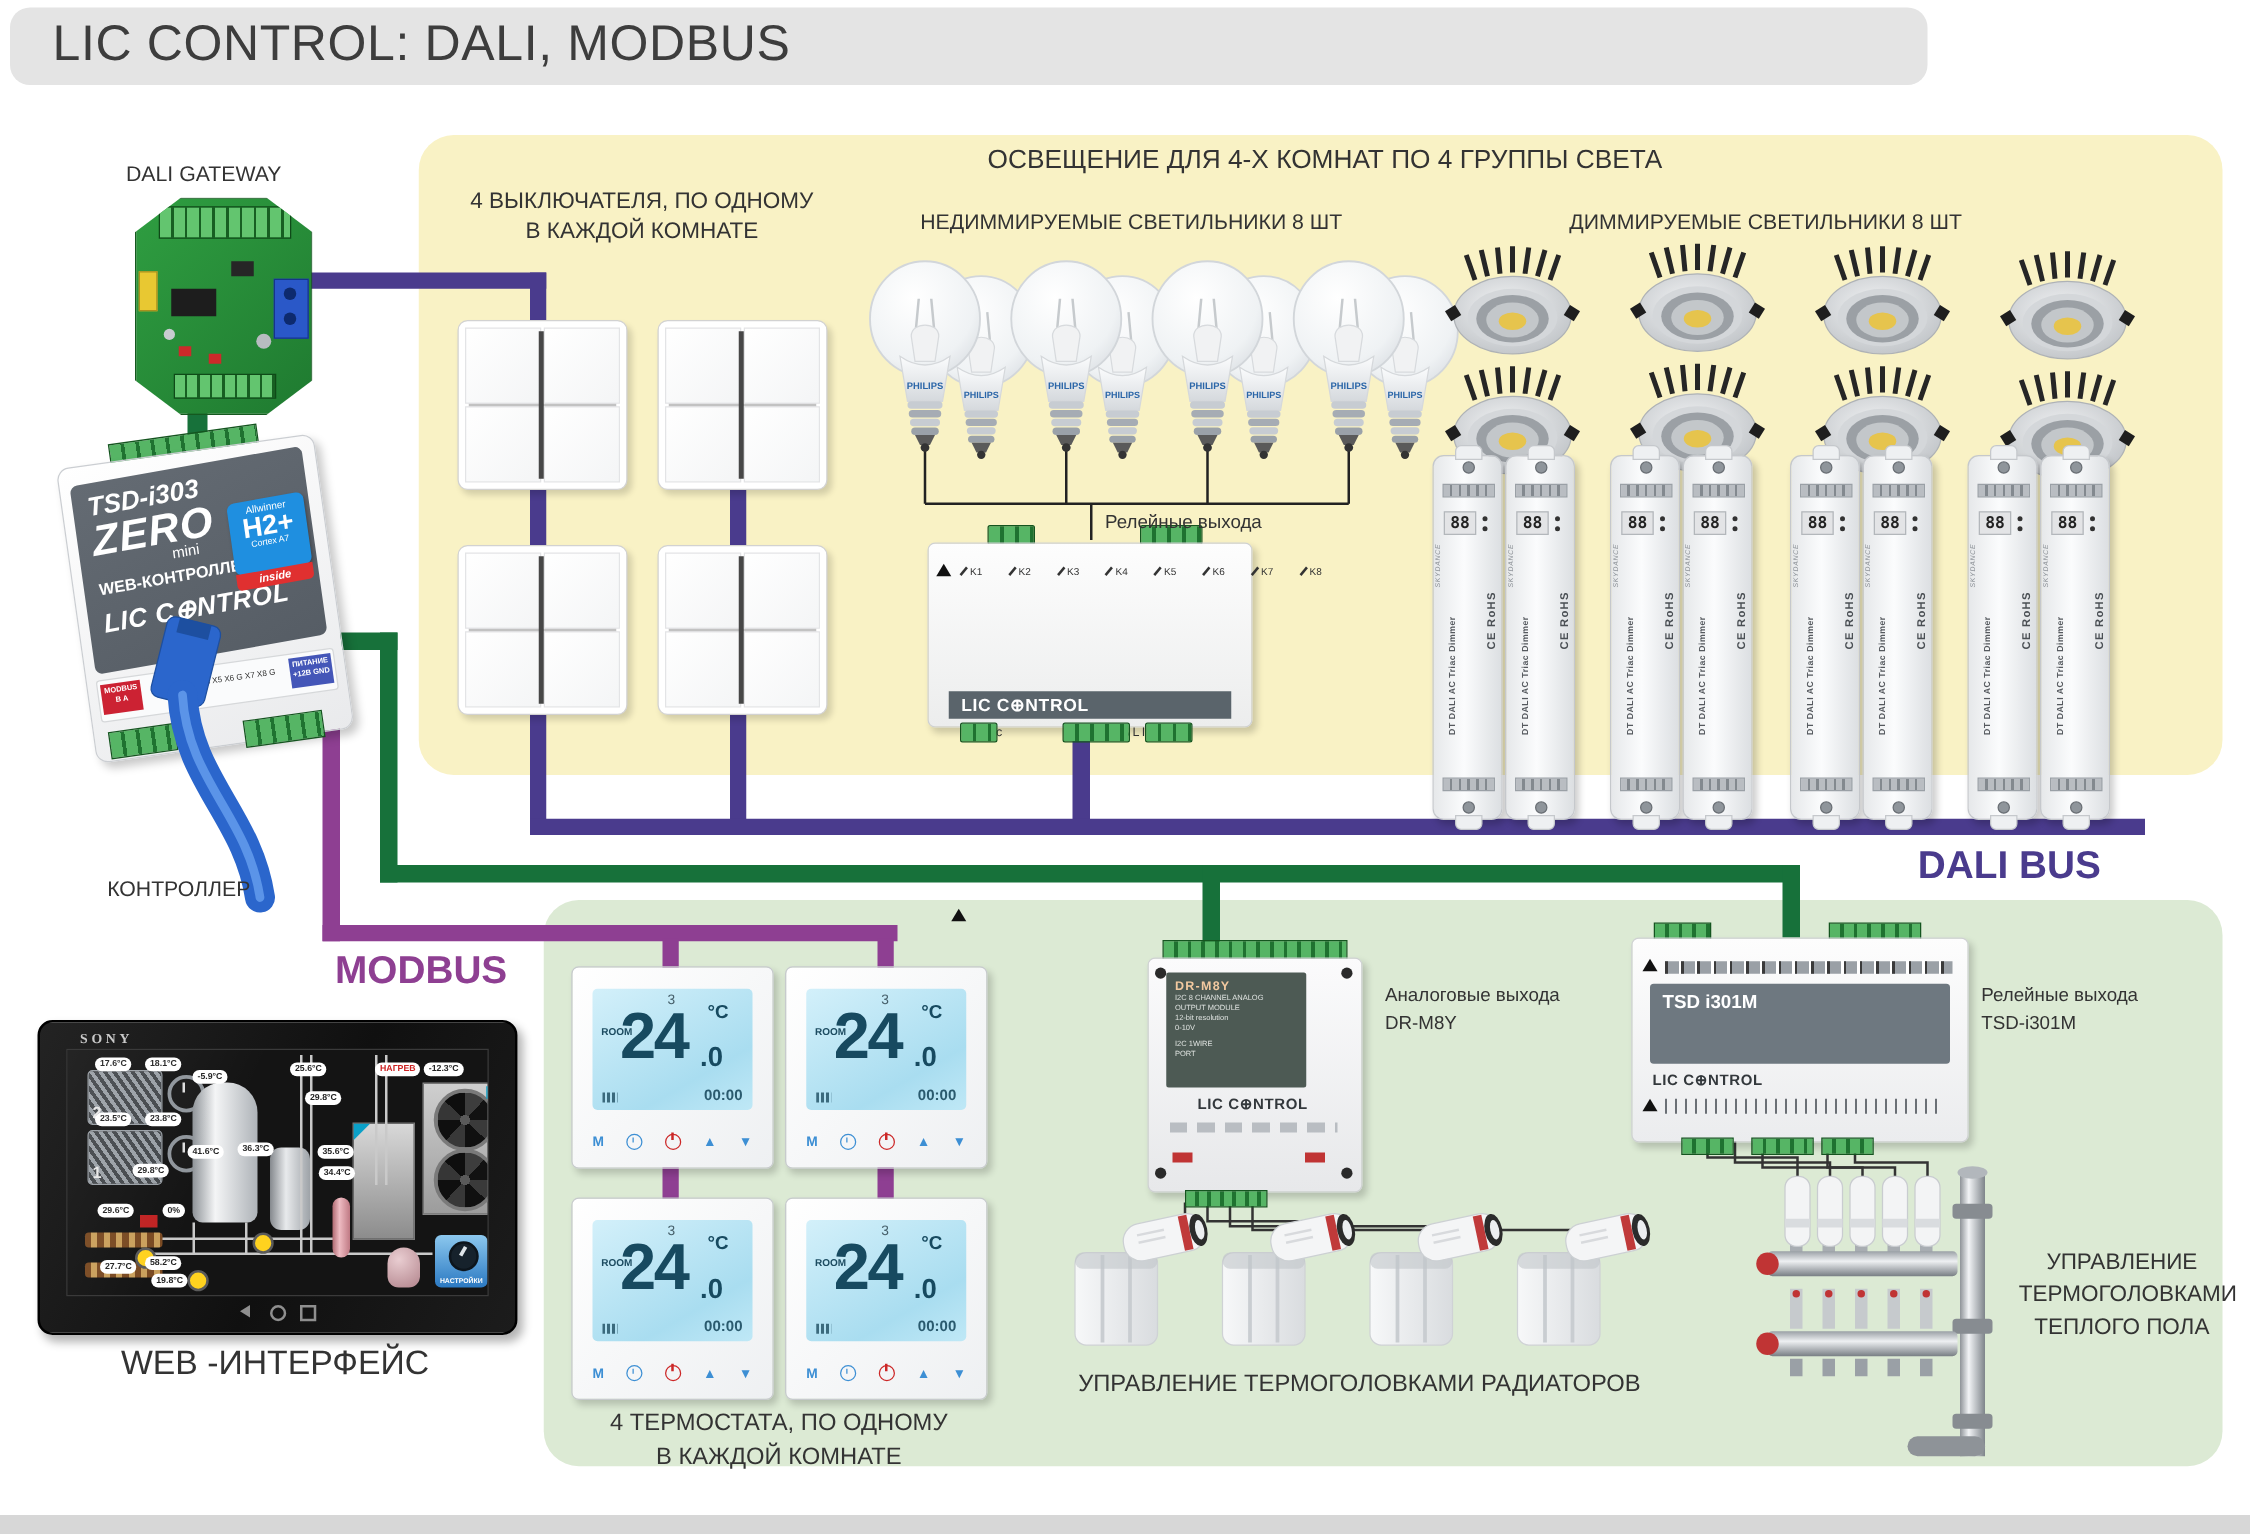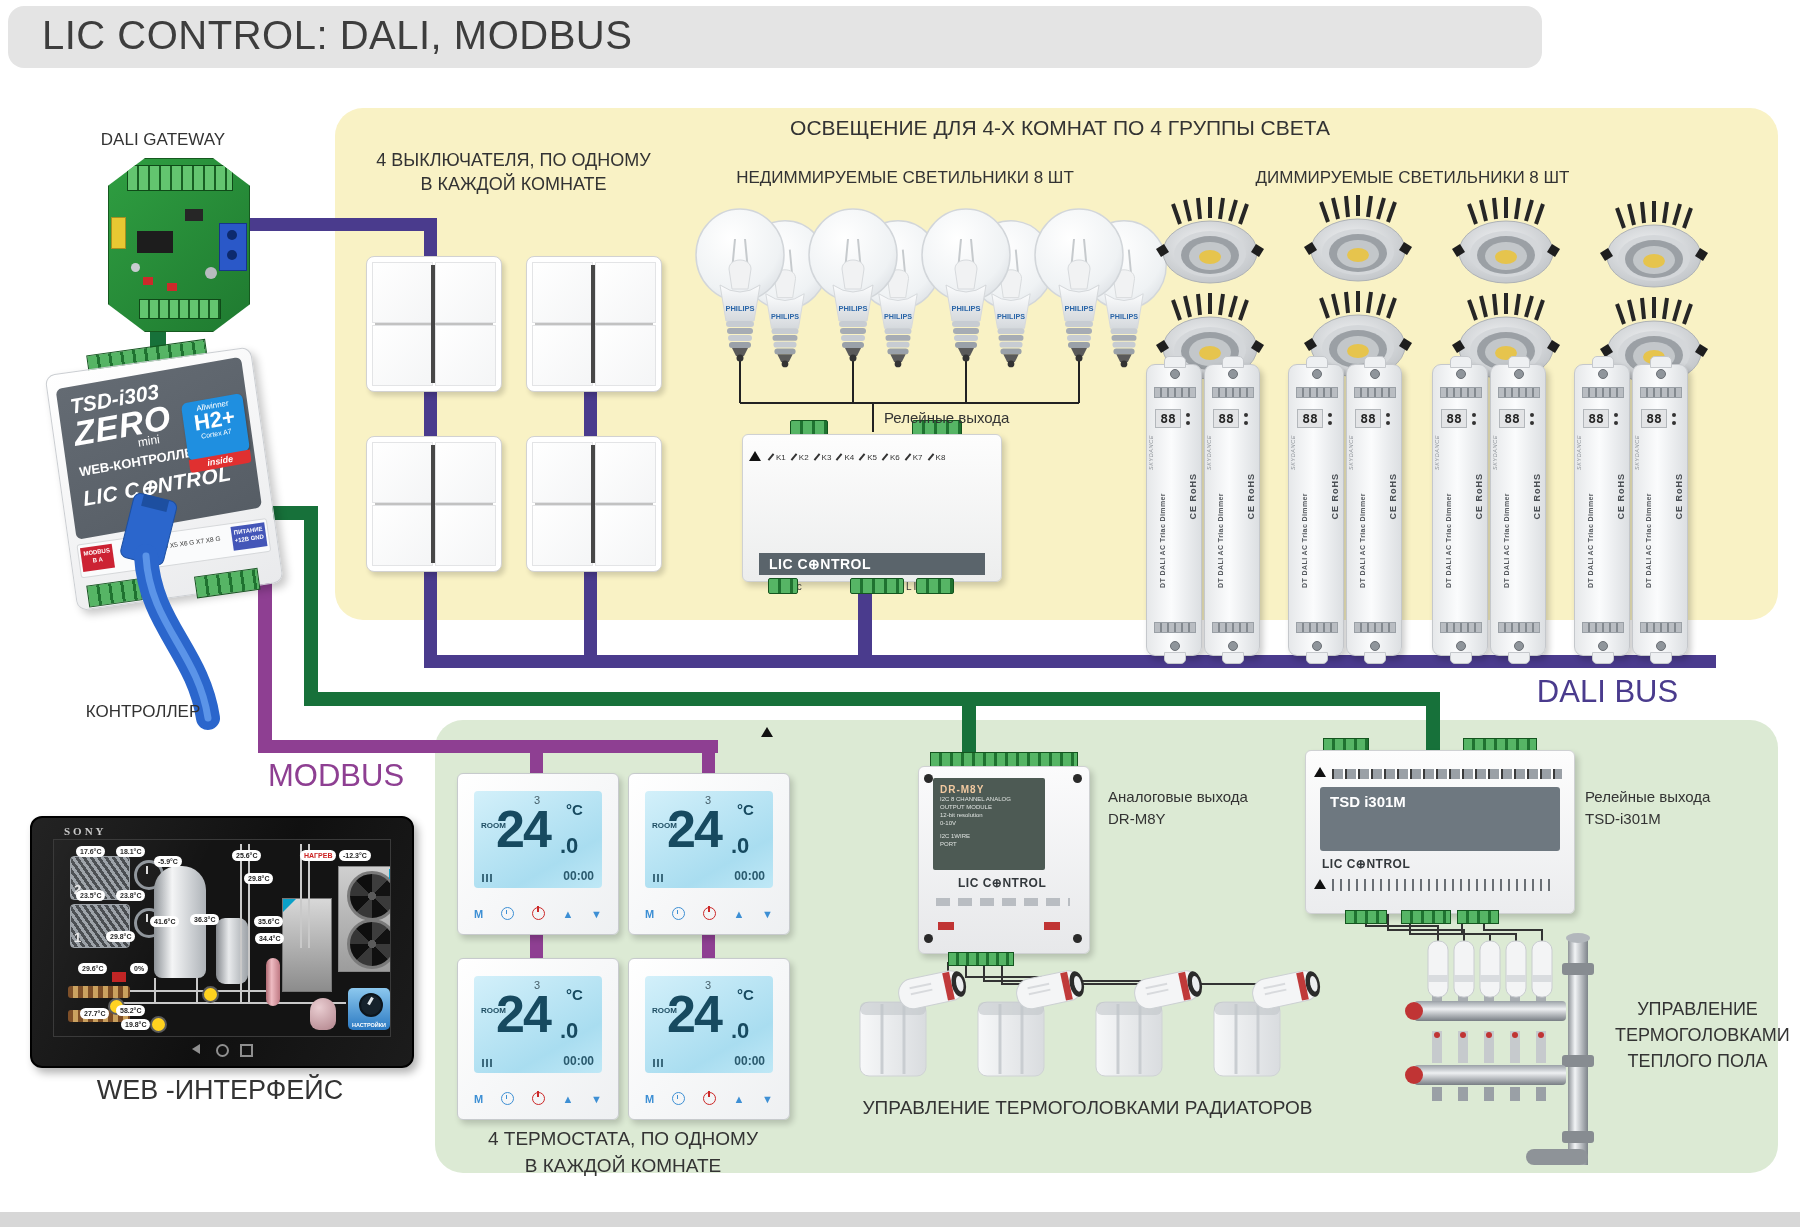--- a/index.html
+++ b/index.html
@@ -14,34 +14,34 @@
   
   .panel{position:absolute;border-radius:28px;z-index:0}
   .panel.yellow{left:335px;top:108px;width:1443px;height:512px;background:#f9f2c5}
   .panel.green{left:435px;top:720px;width:1343px;height:453px;background:#dcead4}
   .banner{position:absolute;left:8px;top:6px;width:1534px;height:62px;background:#e4e4e4;border-radius:16px}
   .title{position:absolute;left:42px;top:13px;font-size:40px;font-weight:normal;color:#3d3d3d;letter-spacing:.5px}
   .footerline{position:absolute;left:0;top:1212px;width:1800px;height:15px;background:#d7d7d7}
   
   .cap{position:absolute;font-size:17px;color:#333;text-align:center;line-height:24px;z-index:3}
   .capb{font-weight:normal}
-  .busword{position:absolute;font-size:31px;font-weight:normal;z-index:3}
+  .busword{position:absolute;font-size:31px;font-weight:bold;z-index:3}
   
   .sw{position:absolute;width:134px;height:134px;background:#fff;border:1px solid #d2d2d2;border-radius:8px;
       box-shadow:3px 4px 5px rgba(0,0,0,.15);z-index:2}
   .sw .q{position:absolute;width:59px;height:59px;background:linear-gradient(135deg,#ffffff,#f4f5f6);border:1px solid #e3e4e6}
   .sw .q1{left:5px;top:5px}.sw .q2{left:68px;top:5px}.sw .q3{left:5px;top:68px}.sw .q4{left:68px;top:68px}
   .sw:before{content:"";position:absolute;left:64px;top:8px;width:4px;height:118px;background:#474747;z-index:1}
   .sw:after{content:"";position:absolute;left:8px;top:66px;width:118px;height:2px;background:#c2c2c2}
   .sw.s1{left:366px;top:256px}.sw.s2{left:526px;top:256px}.sw.s3{left:366px;top:436px}.sw.s4{left:526px;top:436px}
   
   .relay{position:absolute;left:742px;top:420px;width:258px;height:178px;z-index:2}
   .relay .caps{position:absolute;top:0;height:14px;background:repeating-linear-gradient(90deg,#56b565 0 9px,#1f7230 9px 12px);border:1px solid #14551f;border-radius:2px}
   .relay .body{position:absolute;left:0;top:14px;width:258px;height:146px;background:linear-gradient(180deg,#fdfdfd,#eceded);border:1px solid #cfd1d3;border-radius:6px;box-shadow:3px 4px 6px rgba(0,0,0,.18)}
-  .relay .chrow{position:absolute;left:24px;top:18px;width:220px;display:flex;gap:4px}
+  .relay .chrow{position:absolute;left:24px;top:18px;width:220px;display:flex;gap:20px}
   .relay .rch{font-size:8px;color:#333;white-space:nowrap}
   .relay .rch:before{content:"";display:inline-block;width:8px;height:2px;background:#333;transform:rotate(-50deg);margin-right:1px;vertical-align:2px}
   .relay .gpanel{position:absolute;left:16px;top:46px;width:226px;height:72px;background:#6e7880;border-radius:3px;padding:8px 0 0 12px;box-sizing:border-box}
   .relay .gpanel .l1{font-size:14px;font-weight:bold;color:#fff}
   .relay .gpanel .l2{font-size:12px;font-weight:bold;color:#f2f2f2;margin-top:2px}
   .relay .brandbar{position:absolute;left:16px;top:118px;width:226px;height:22px;background:#5a646b;color:#fff;font-weight:bold;font-size:14px;line-height:22px;padding-left:10px;box-sizing:border-box;letter-spacing:.5px}
   .relay .botrow{position:absolute;left:10px;top:146px;width:240px;font-size:10px;color:#333}
   .relay .i2c{position:absolute;left:36px;top:0}
   .relay .dali{position:absolute;left:100px;top:0;letter-spacing:2px}
   .tri-up{display:inline-block;width:0;height:0;border-left:6px solid transparent;border-right:6px solid transparent;border-bottom:10px solid #111}

